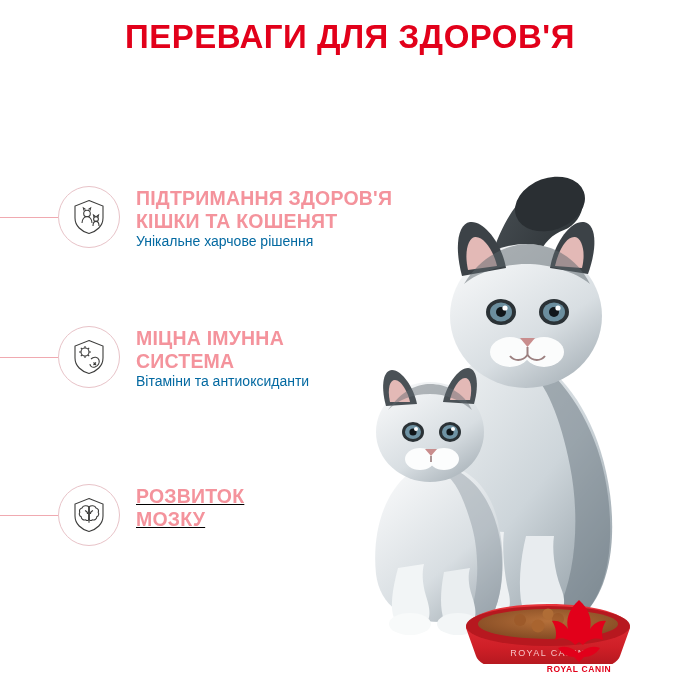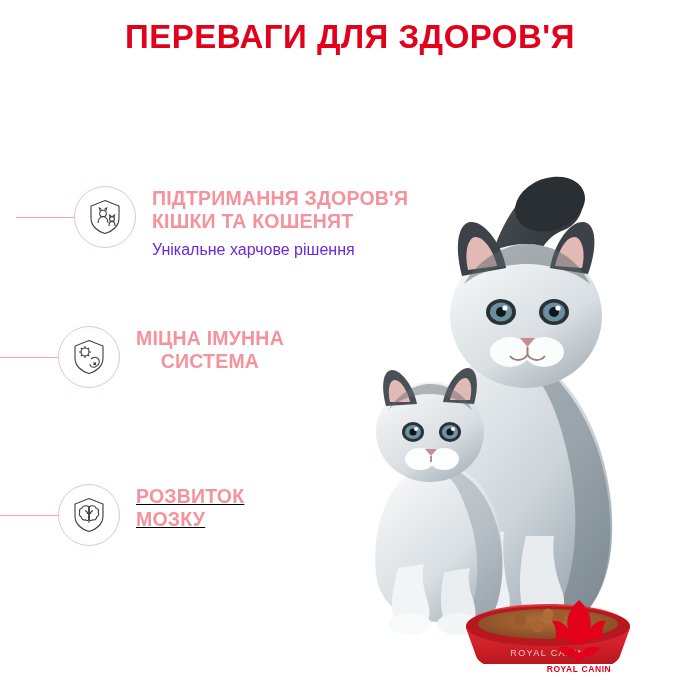--- a/index.html
+++ b/index.html
@@ -49,22 +49,22 @@
   }
 
   
   .benefit {
     position: absolute;
     left: 0;
     width: 470px;
     display: flex;
     align-items: flex-start;
   }
-  .benefit-1 { top: 186px; padding-left: 16px; }
-  .benefit-2 { top: 326px; text-align: center; }
+  .benefit-1 { top: 186px; }
+  .benefit-2 { top: 326px; }
   .benefit-3 { top: 484px; text-decoration: underline; }
 
   .connector {
     width: 62px;
     height: 62px;
     flex: 0 0 62px;
     position: relative;
   }
   .connector::before {
     content: "";
@@ -96,24 +96,23 @@
   }
   .b-head {
     color: #f4939c;
     font-size: 19.5px;
     font-weight: bold;
     line-height: 1.18;
     letter-spacing: 0.2px;
     white-space: pre-line;
   }
   .b-sub {
-    color: #6d28d9;
-    font-size: 16px;
+    color: #0369a1;
+    font-size: 14px;
     line-height: 1.25;
-    margin-top: 7px;
     white-space: pre-line;
   }
 
   
   .brand-logo {
     position: absolute;
     right: 26px;
     bottom: 18px;
     width: 86px;
     height: 86px;
@@ -257,20 +256,21 @@
         <path d="M20 3.5 L34 9 V21 C34 29 27.5 34.5 20 36.5 C12.5 34.5 6 29 6 21 V9 Z"></path>
         <circle cx="16" cy="15" r="4"></circle>
         <path d="M16 11 v-2 M16 19 v2 M12 15 h-2 M20 15 h2 M13.2 12.2 l-1.4-1.4 M18.8 17.8 l1.4 1.4 M18.8 12.2 l1.4-1.4 M13.2 17.8 l-1.4 1.4"></path>
         <path d="M22 22 c3-3 7-2 8 1 c1 3-1 6-4 7 c-3 1-5-1-5-3"></path>
         <path d="M24.5 25.5 l2.5 2.5 M27 25.5 l-2.5 2.5"></path>
       </svg>
     </div>
     <div class="texts">
       <div class="b-head">МІЦНА ІМУННА
 СИСТЕМА</div>
+      <div class="b-sub">Вітаміни та антиоксиданти</div>
     </div>
   </div>
 
   <div class="benefit benefit-3">
     <div class="connector"></div>
     <div class="icon-badge">
       <svg width="40" height="40" viewBox="0 0 40 40" fill="none" stroke="#3c3c3b" stroke-width="1.1">
         <path d="M20 3.5 L34 9 V21 C34 29 27.5 34.5 20 36.5 C12.5 34.5 6 29 6 21 V9 Z"></path>
         <path d="M20 12 c-2-2-6-1.6-7 1 c-2 0.4-3 2.4-2.2 4.2 c-1 1.6-0.4 3.8 1.4 4.6 c0 2.4 2.4 3.8 4.6 3 c1 1.2 3.2 1 3.2-1 Z"></path>
         <path d="M20 12 c2-2 6-1.6 7 1 c2 0.4 3 2.4 2.2 4.2 c1 1.6 0.4 3.8-1.4 4.6 c0 2.4-2.4 3.8-4.6 3 c-1 1.2-3.2 1-3.2-1 Z"></path>

